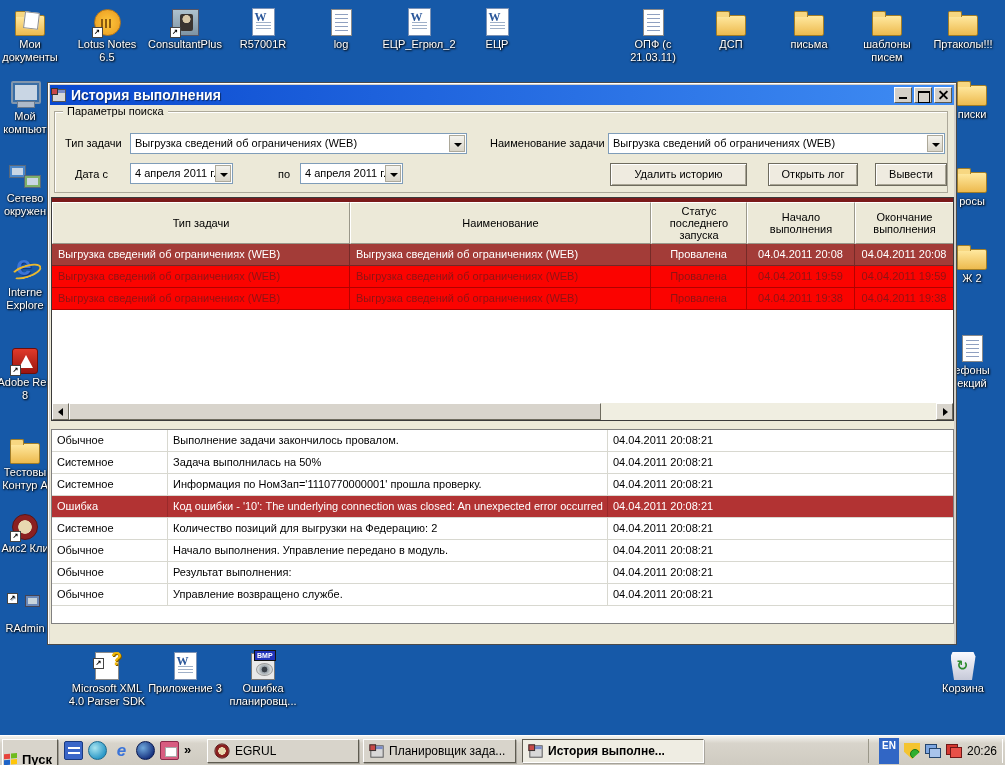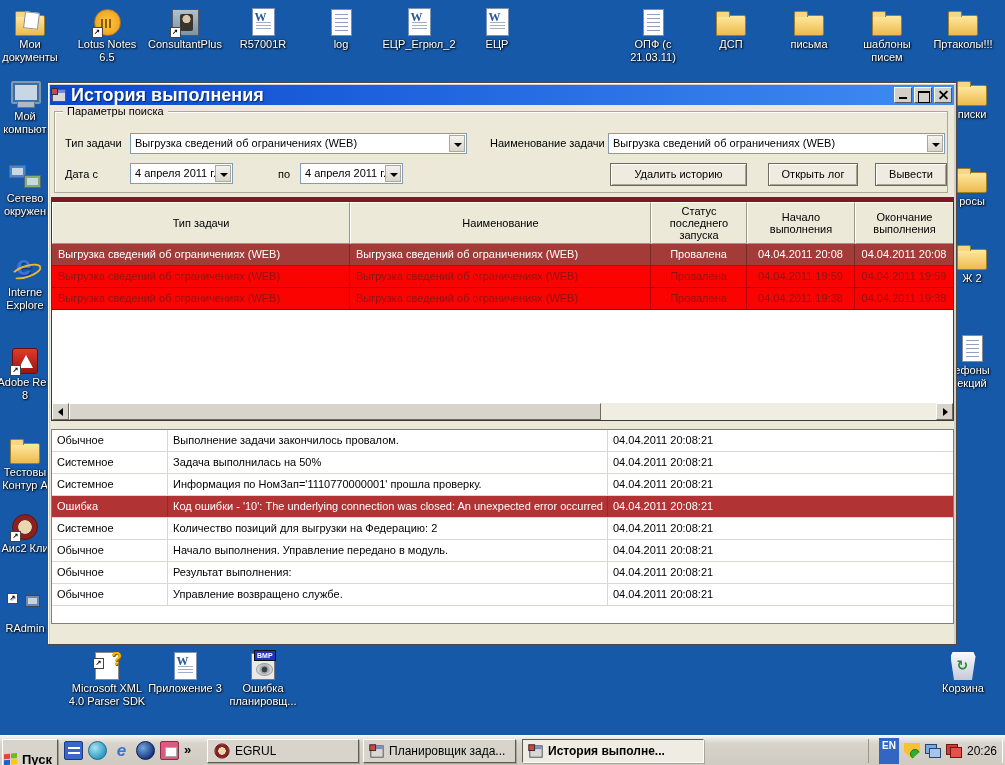--- a/index.html
+++ b/index.html
@@ -56,21 +56,21 @@
   .g-recycle { width:25px; height:28px; background:linear-gradient(#FAFAFF,#C6C9D8); clip-path:polygon(8% 0,92% 0,100% 16%,86% 100%,14% 100%,0 16%); }
   .g-recycle::after { content:"\21BB"; position:absolute; left:6px; top:5px; font:bold 14px "DejaVu Sans", sans-serif; color:#2E8B2E; }
   .shortcut::before { content:"\2197"; position:absolute; left:-3px; bottom:-3px; z-index:2; width:9px; height:9px; background:#fff; border:1px solid #444; font:bold 7px "Liberation Sans", sans-serif; color:#000; line-height:8px; text-align:center; }
 
   
   .window { position:absolute; left:47px; top:82px; width:910px; height:563px; background:#D4D0C8; padding:2px; border:1px solid #4A4A4A; box-shadow:inset 1px 1px 0 #fff; }
   .titlebar { height:20px; background:linear-gradient(90deg,#0A49CF,#3F8CF3); display:flex; align-items:center; padding:0 2px; }
   .g-form { position:relative; width:14px; height:13px; background:#D8D8D8; border:1px solid #555; flex:0 0 auto; }
   .g-form::before { content:""; position:absolute; left:0; top:0; right:0; height:3px; background:#7A8CC8; }
   .g-form::after { content:""; position:absolute; left:-2px; top:-2px; width:5px; height:5px; background:#C84848; border:1px solid #333; }
-  .title-text { color:#fff; font-weight:bold; font-size:18px; margin-left:5px; flex:1; text-shadow:1px 1px 1px rgba(0,0,0,.5); }
+  .title-text { color:#fff; font-weight:bold; font-size:14px; margin-left:5px; flex:1; text-shadow:1px 1px 1px rgba(0,0,0,.5); }
   .tbtn { position:relative; width:18px; height:16px; background:#D4D0C8; border:1px solid; border-color:#fff #585850 #585850 #fff; margin-left:2px; cursor:pointer; }
   .tbtn-min::after { content:""; position:absolute; left:4px; bottom:3px; width:8px; height:2px; background:#000; }
   .tbtn-max::after { content:""; position:absolute; left:3px; top:3px; width:10px; height:9px; border:1px solid #000; border-top-width:2px; }
   .tbtn-close::before, .tbtn-close::after { content:""; position:absolute; left:3px; top:6px; width:11px; height:2px; background:#000; }
   .tbtn-close::before { transform:rotate(45deg); }
   .tbtn-close::after { transform:rotate(-45deg); }
   .client { position:relative; height:539px; background:#ECE9D8; }
 
   .groupbox { position:absolute; left:4px; top:6px; width:894px; height:82px; border:1px solid #ACA899; box-shadow:inset 1px 1px 0 #fff; }
   .gb-label { position:absolute; top:-7px; left:8px; background:#ECE9D8; padding:0 4px; }
@@ -317,21 +317,21 @@
     <div class="tbtn tbtn-close"></div>
   </div>
   <div class="client">
 
     <div class="groupbox">
       <div class="gb-label">Параметры поиска</div>
       <div class="lbl" style="left:10px;top:25px">Тип задачи</div>
       <div class="combo" style="left:75px;top:21px;width:337px"><span>Выгрузка сведений об ограничениях (WEB)</span><span class="dd"></span></div>
       <div class="lbl" style="left:435px;top:25px">Наименование задачи</div>
       <div class="combo" style="left:553px;top:21px;width:337px"><span>Выгрузка сведений об ограничениях (WEB)</span><span class="dd"></span></div>
-      <div class="lbl" style="left:10px;top:56px">Дата с</div>
+      <div class="lbl" style="left:20px;top:56px">Дата с</div>
       <div class="combo" style="left:75px;top:51px;width:103px;text-align:center;padding-right:18px"><span>4 апреля 2011 г.</span><span class="dd"></span></div>
       <div class="lbl" style="left:223px;top:56px">по</div>
       <div class="combo" style="left:245px;top:51px;width:103px;text-align:center;padding-right:18px"><span>4 апреля 2011 г.</span><span class="dd"></span></div>
       <div class="wbtn" style="left:555px;top:51px;width:137px">Удалить историю</div>
       <div class="wbtn" style="left:713px;top:51px;width:90px">Открыть лог</div>
       <div class="wbtn" style="left:820px;top:51px;width:72px">Вывести</div>
     </div>
 
     <div class="grid">
       <div class="grid-cap"></div>

